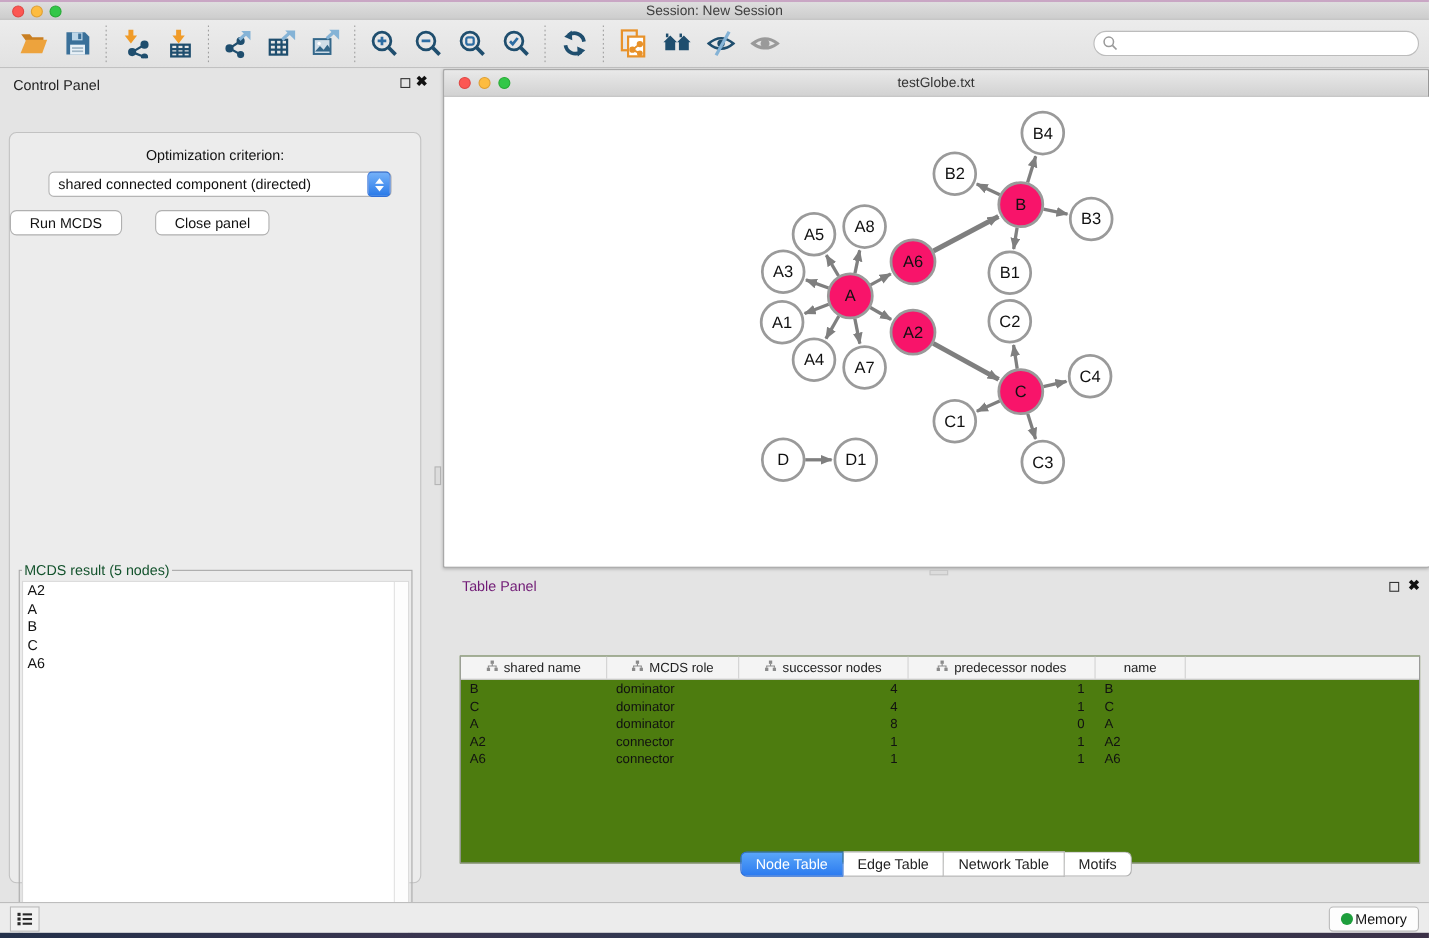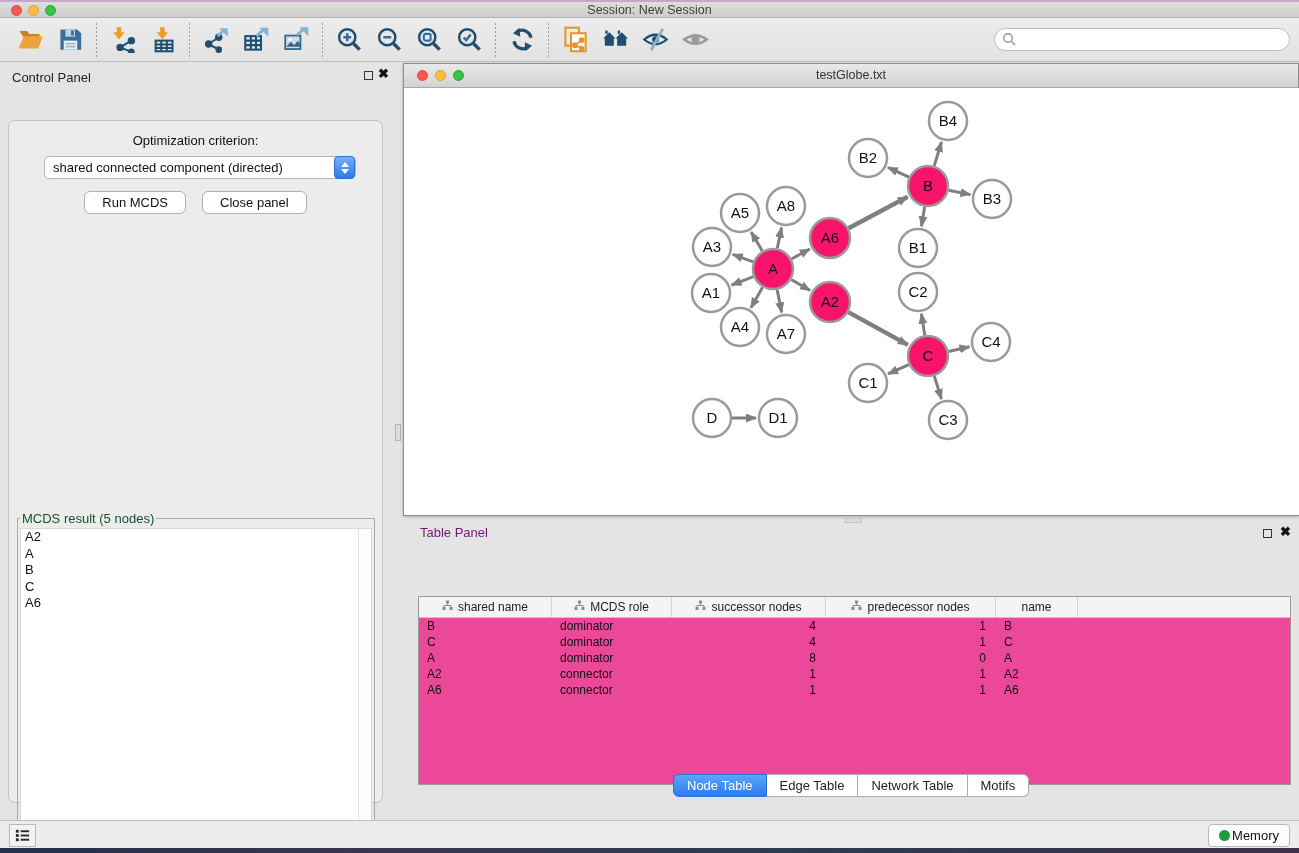--- a/index.html
+++ b/index.html
@@ -51,21 +51,21 @@
   .criterion { position:absolute; left:35px; top:35px; width:312px; height:23px;
     background:#fff; border:1px solid #b5b5b5; border-radius:5px; font-size:13px; color:#111;
     display:flex; align-items:center; padding-left:8px; }
   .criterion-arrows { position:absolute; right:0px; top:-1px; width:21px; height:23px;
     background:linear-gradient(#74b1f9,#2a7ae8); border-radius:4px; border:1px solid #2f6fd8;
     display:flex; flex-direction:column; align-items:center; justify-content:center; gap:2px; }
   .arr-up { width:0; height:0; border-left:4px solid transparent; border-right:4px solid transparent;
     border-bottom:5px solid #fff; }
   .arr-dn { width:0; height:0; border-left:4px solid transparent; border-right:4px solid transparent;
     border-top:5px solid #fff; }
-  .cp-buttons { position:absolute; left:0; right:0; top:70px; display:flex; justify-content:center; gap:16px; }
+  .cp-buttons { position:absolute; left:0; right:0; top:70px; display:flex; gap:30px; }
   .btn { height:23px; padding:0 17px; background:#fff; border:1px solid #b0b0b0; border-radius:6px;
     font-size:13px; color:#111; display:flex; align-items:center; }
   fieldset.result-box { position:absolute; left:8px; top:390px; width:358px; height:342px;
     border:1px solid #a9a9a9; }
   fieldset.result-box legend { font-size:13px; color:#14532d; margin-left:2px; padding:0 2px; }
   .result-list { position:absolute; left:2px; right:2px; top:2px; bottom:2px; background:#fff;
     border:1px solid #d9d9d9; overflow:hidden; }
   .result-scroll { position:absolute; right:0; top:0; bottom:0; width:13px; background:#fdfdfd;
     border-left:1px solid #e2e2e2; }
   .result-item { font-size:13px; color:#111; line-height:16.5px; padding-left:4px; }
@@ -91,21 +91,21 @@
   .h-handle { position:absolute; left:450px; top:456px; width:17px; height:5px;
     background:#dcdcdc; border:1px solid #c5c5c5; }
 
   
   .table-panel { position:absolute; left:15px; top:458px; width:889px; height:298px; }
   .tp-header { position:absolute; left:10px; top:5px; font-size:13px; color:#701a75; }
   .tp-toolbar { position:absolute; left:14px; top:28px; height:36px; display:flex; align-items:center; gap:15px;margin-top:48px; }
   .tp-btn { width:26px; height:26px; display:flex; align-items:center; justify-content:center; }
   .fx-label { font-family:"DejaVu Serif", serif; font-style:italic; font-size:19px; color:#b5b5b5; }
   .data-table { position:absolute; left:8px; top:76px; width:873px; height:189px;
-    background:#ec4899; border:1px solid #9a9a9a; }
+    background:#4d7c0f; border:1px solid #9a9a9a; }
   .dt-headrow { display:flex; height:21px; background:#f4f4f4; border-bottom:1px solid #c6c6c6; }
   .dt-hcell { display:flex; align-items:center; justify-content:center; gap:5px;
     font-size:12px; color:#222; border-right:1px solid #d2d2d2; }
   .dt-row { display:flex; height:16px; }
   .dt-cell { font-size:12px; color:#111; line-height:16px; white-space:nowrap; overflow:hidden; }
   .dt-cell.left { text-align:left; padding-left:8px; }
   .dt-cell.right { text-align:right; padding-right:10px; }
   .bottom-tabs { position:absolute; left:263px; top:254px; display:flex; height:23px; }
   .btab { height:23px; padding:0 13px; font-size:13px; display:flex; align-items:center;
     background:#fff; border:1px solid #adadad; border-left:none; color:#222; }

